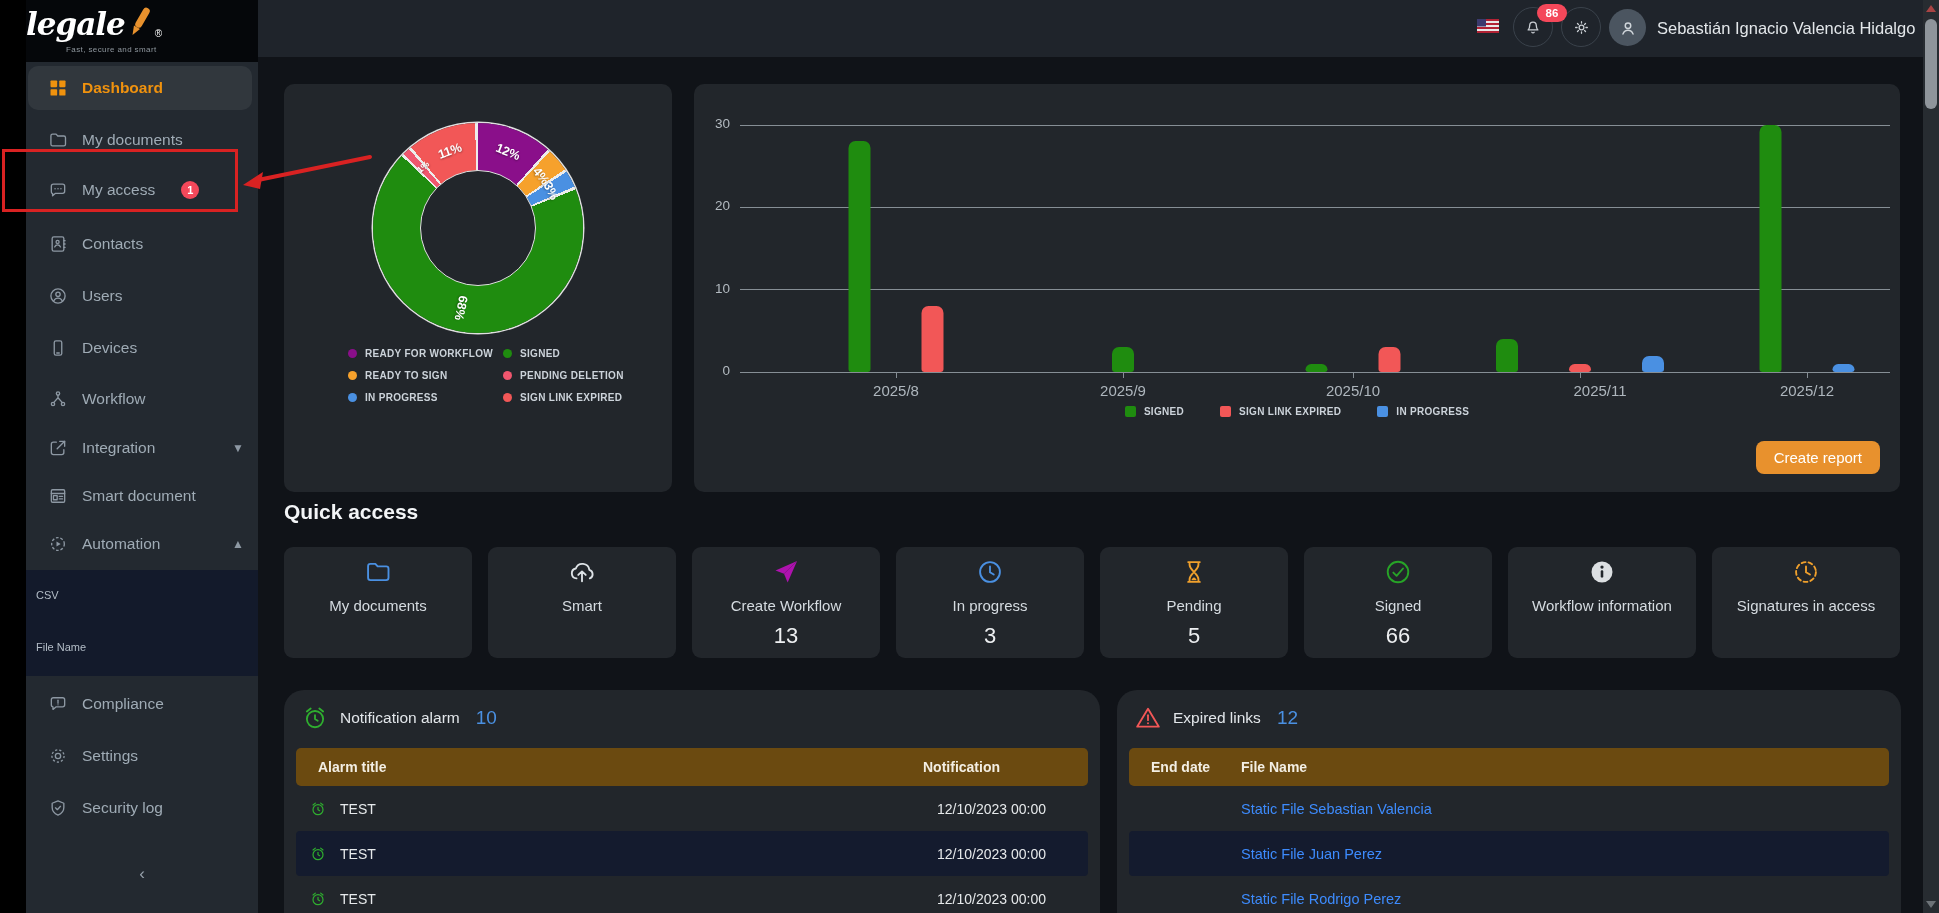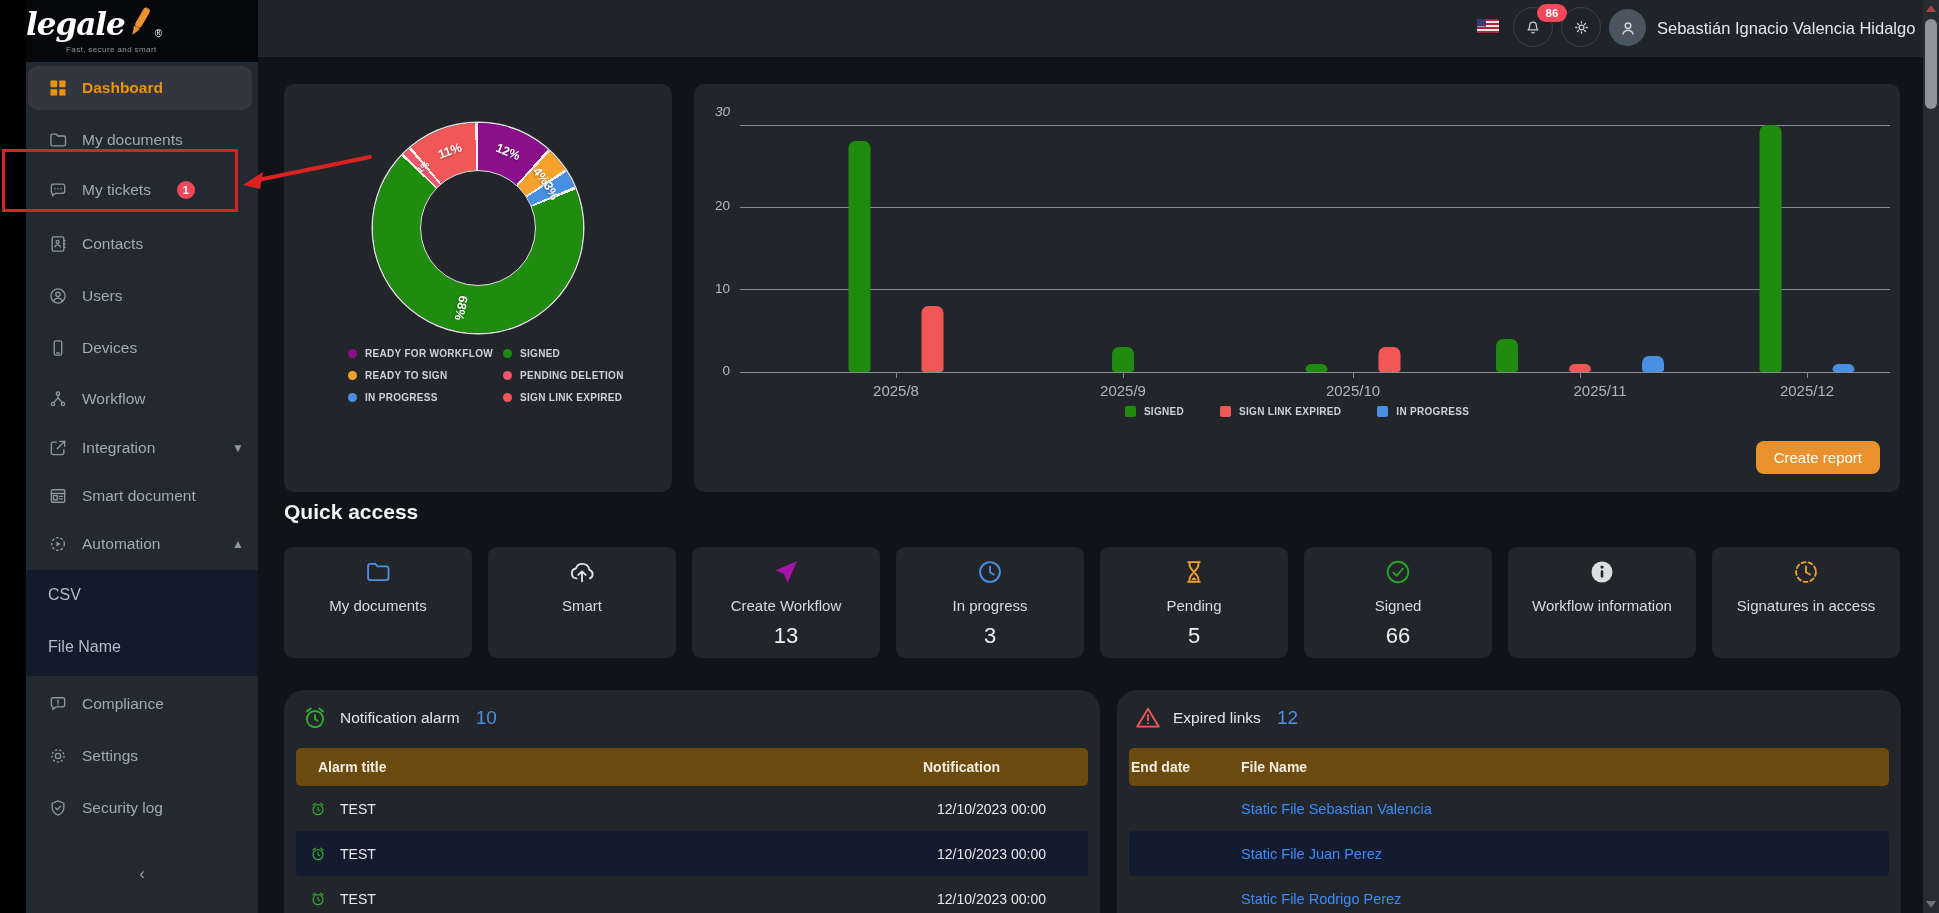--- a/index.html
+++ b/index.html
@@ -21,21 +21,21 @@
 
   
   .sitem{position:absolute;left:32px;width:220px;height:44px;display:flex;align-items:center;gap:14px;
          padding-left:16px;box-sizing:border-box;color:#9fabb5;font-size:15.5px;cursor:pointer}
   .sitem.active{left:28px;width:224px;padding-left:20px;background:#31373d;border-radius:10px;color:#f0920e;font-weight:bold}
   .sic{width:20px;height:20px;flex:0 0 20px}
   .tbadge{background:#f4485a;color:#fff;border-radius:50%;width:18px;height:18px;font-size:11px;font-weight:bold;
           display:flex;align-items:center;justify-content:center;margin-left:12px}
   .chev{margin-left:auto;margin-right:8px;color:#8d98a3;font-size:12px}
   #submenu{position:absolute;left:26px;top:570px;width:232px;height:106px;background:#131a2b}
-  .subitem{position:absolute;left:48px;height:26px;line-height:26px;font-size:16px;color:#b3bdc7;cursor:pointer}
+  .subitem{position:absolute;left:36px;height:26px;line-height:26px;font-size:11px;color:#b3bdc7;cursor:pointer}
   #collapse{position:absolute;left:26px;top:864px;width:232px;text-align:center;color:#97a1ab;font-size:17px;cursor:pointer}
 
   
   #annotation-box{position:absolute;left:2px;top:149px;width:236px;height:63px;box-sizing:border-box;
                   border:3px solid #d92222;z-index:50;pointer-events:none}
   #annotation-arrow{position:absolute;left:240px;top:146px;z-index:50;pointer-events:none}
 
   
   .hbtn{position:absolute;width:38px;height:38px;border:1px solid #3a424b;border-radius:50%;
         display:flex;align-items:center;justify-content:center;cursor:pointer}
@@ -98,21 +98,21 @@
   .thead{position:absolute;left:12px;right:12px;top:58px;height:38px;background:#6b4a10;border-radius:5px;
          display:flex;align-items:center;font-size:14px;font-weight:bold;color:#f3eee3;position:absolute}
   .trow{position:absolute;left:12px;right:12px;height:45px;display:flex;align-items:center;border-radius:4px;font-size:14px;color:#e6e9eb;cursor:pointer}
   .trow.alt{background:#141b2e}
   .row1{top:96px}.row2{top:141px}.row3{top:186px}
   .nicon{margin-left:14px}
   .ntitle{margin-left:14px}
   .ndate{margin-left:auto;margin-right:42px}
   .nh1{margin-left:22px}
   .nh2{margin-left:auto;margin-right:88px}
-  .eh1{margin-left:2px}
+  .eh1{margin-left:22px}
   .eh2{position:absolute;left:112px}
   .flink{position:absolute;left:112px;color:#3d8bfd;font-size:14.5px;text-decoration:none;cursor:pointer}
 </style>
 </head>
 <body>
 
 <div id="main-bg"></div>
 <div id="header"></div>
 <div id="sidebar"></div>
 <div id="logo-block"></div>
@@ -154,21 +154,21 @@
 
 <div class="sitem" style="top:168px">
   <span class="sic">
     <svg width="20" height="20" viewBox="0 0 24 24" fill="none" stroke="#8d98a3" stroke-width="1.6" stroke-linecap="round" stroke-linejoin="round">
         <path d="M4 7.5C4 6.1 5.1 5 6.5 5h11C18.9 5 20 6.1 20 7.5v6c0 1.4-1.1 2.5-2.5 2.5H9l-3.5 3v-3h-1C4.1 16 4 14.9 4 13.5z"></path>
         <circle cx="8.5" cy="10.5" r=".9" fill="#8d98a3" stroke="none"></circle>
         <circle cx="12" cy="10.5" r=".9" fill="#8d98a3" stroke="none"></circle>
         <circle cx="15.5" cy="10.5" r=".9" fill="#8d98a3" stroke="none"></circle>
       </svg>
   </span>
-    <span>My tickets</span>
+    <span>My access</span>
   <span class="tbadge">1</span>
 </div>
 
 <div class="sitem" style="top:222px">
   <span class="sic">
     <svg width="20" height="20" viewBox="0 0 24 24" fill="none" stroke="#8d98a3" stroke-width="1.6" stroke-linecap="round" stroke-linejoin="round">
         <rect x="5" y="3.5" width="14" height="17" rx="2"></rect>
         <path d="M19 8h1.5M19 12h1.5M19 16h1.5"></path>
         <circle cx="11.5" cy="9.5" r="1.8"></circle>
         <path d="M8 15.5c.7-1.6 2-2.4 3.5-2.4s2.8.8 3.5 2.4"></path>
@@ -412,21 +412,21 @@
       </div>
       <div class="bleg">
         <span class="sq" style="background: rgb(74, 144, 226);"></span>
         <span>IN PROGRESS</span>
       </div>
     </div>
   <button id="create-report">Create report</button>
 <div class="ylab" style="top: 279px;">0</div>
     <div class="ylab" style="top: 196.667px;">10</div>
     <div class="ylab" style="top: 114.333px;">20</div>
-    <div class="ylab" style="top: 20px; font-style: italic;">30</div>
+    <div class="ylab" style="top: 32px;">30</div>
     <div class="xlab" style="left: 202px;">2025/8</div>
     <div class="xlab" style="left: 429px;">2025/9</div>
     <div class="xlab" style="left: 659px;">2025/10</div>
     <div class="xlab" style="left: 886px; margin-left: 20px;">2025/11</div>
     <div class="xlab" style="left: 1113px;">2025/12</div>
   </div>
 
 <div id="qa-title">Quick access</div>
 
 <div class="card" style="left:284px">

